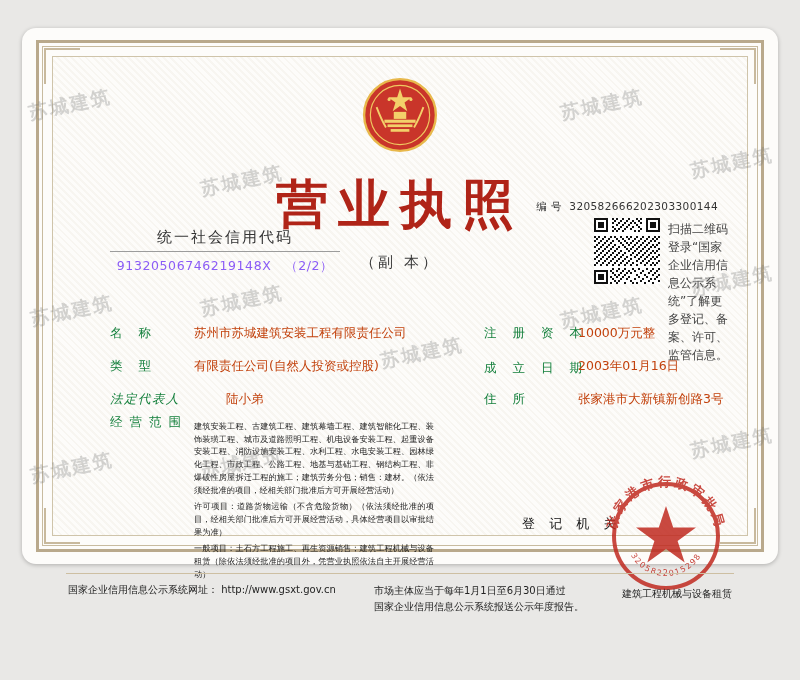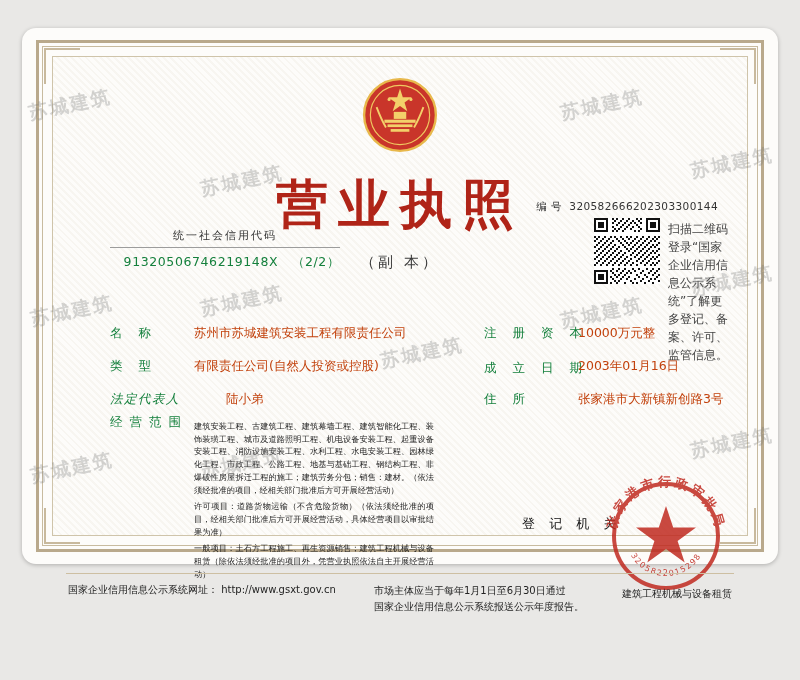--- a/index.html
+++ b/index.html
@@ -64,23 +64,23 @@
     font-size:52px;font-weight:bold;color:#b02418;letter-spacing:10px;
     line-height:1;
   }
   .subtitle{
     position:absolute;left:0;right:0;top:225px;text-align:center;
     font-size:15px;color:#3b3b3b;letter-spacing:3px;
   }
 
   
   .code-block{position:absolute;left:88px;top:200px;width:230px;text-align:center;}
-  .code-label{font-size:11px;color:#333;letter-spacing:2px;}
+  .code-label{font-size:15px;color:#333;letter-spacing:2px;}
   .code-underline{height:1px;background:#9c9c9c;margin:4px 0 6px;}
-  .code-value{font-size:12.5px;color:#15803d;letter-spacing:.6px;text-align:right;}
+  .code-value{font-size:12.5px;color:#8b5cf6;letter-spacing:.6px;}
 
   
   .serial{
     position:absolute;right:60px;top:172px;font-size:10.5px;color:#333;letter-spacing:.4px;
   }
   .qr{
     position:absolute;right:118px;top:190px;width:66px;height:66px;
   }
   .qr-note{
     position:absolute;right:46px;top:192px;width:64px;

